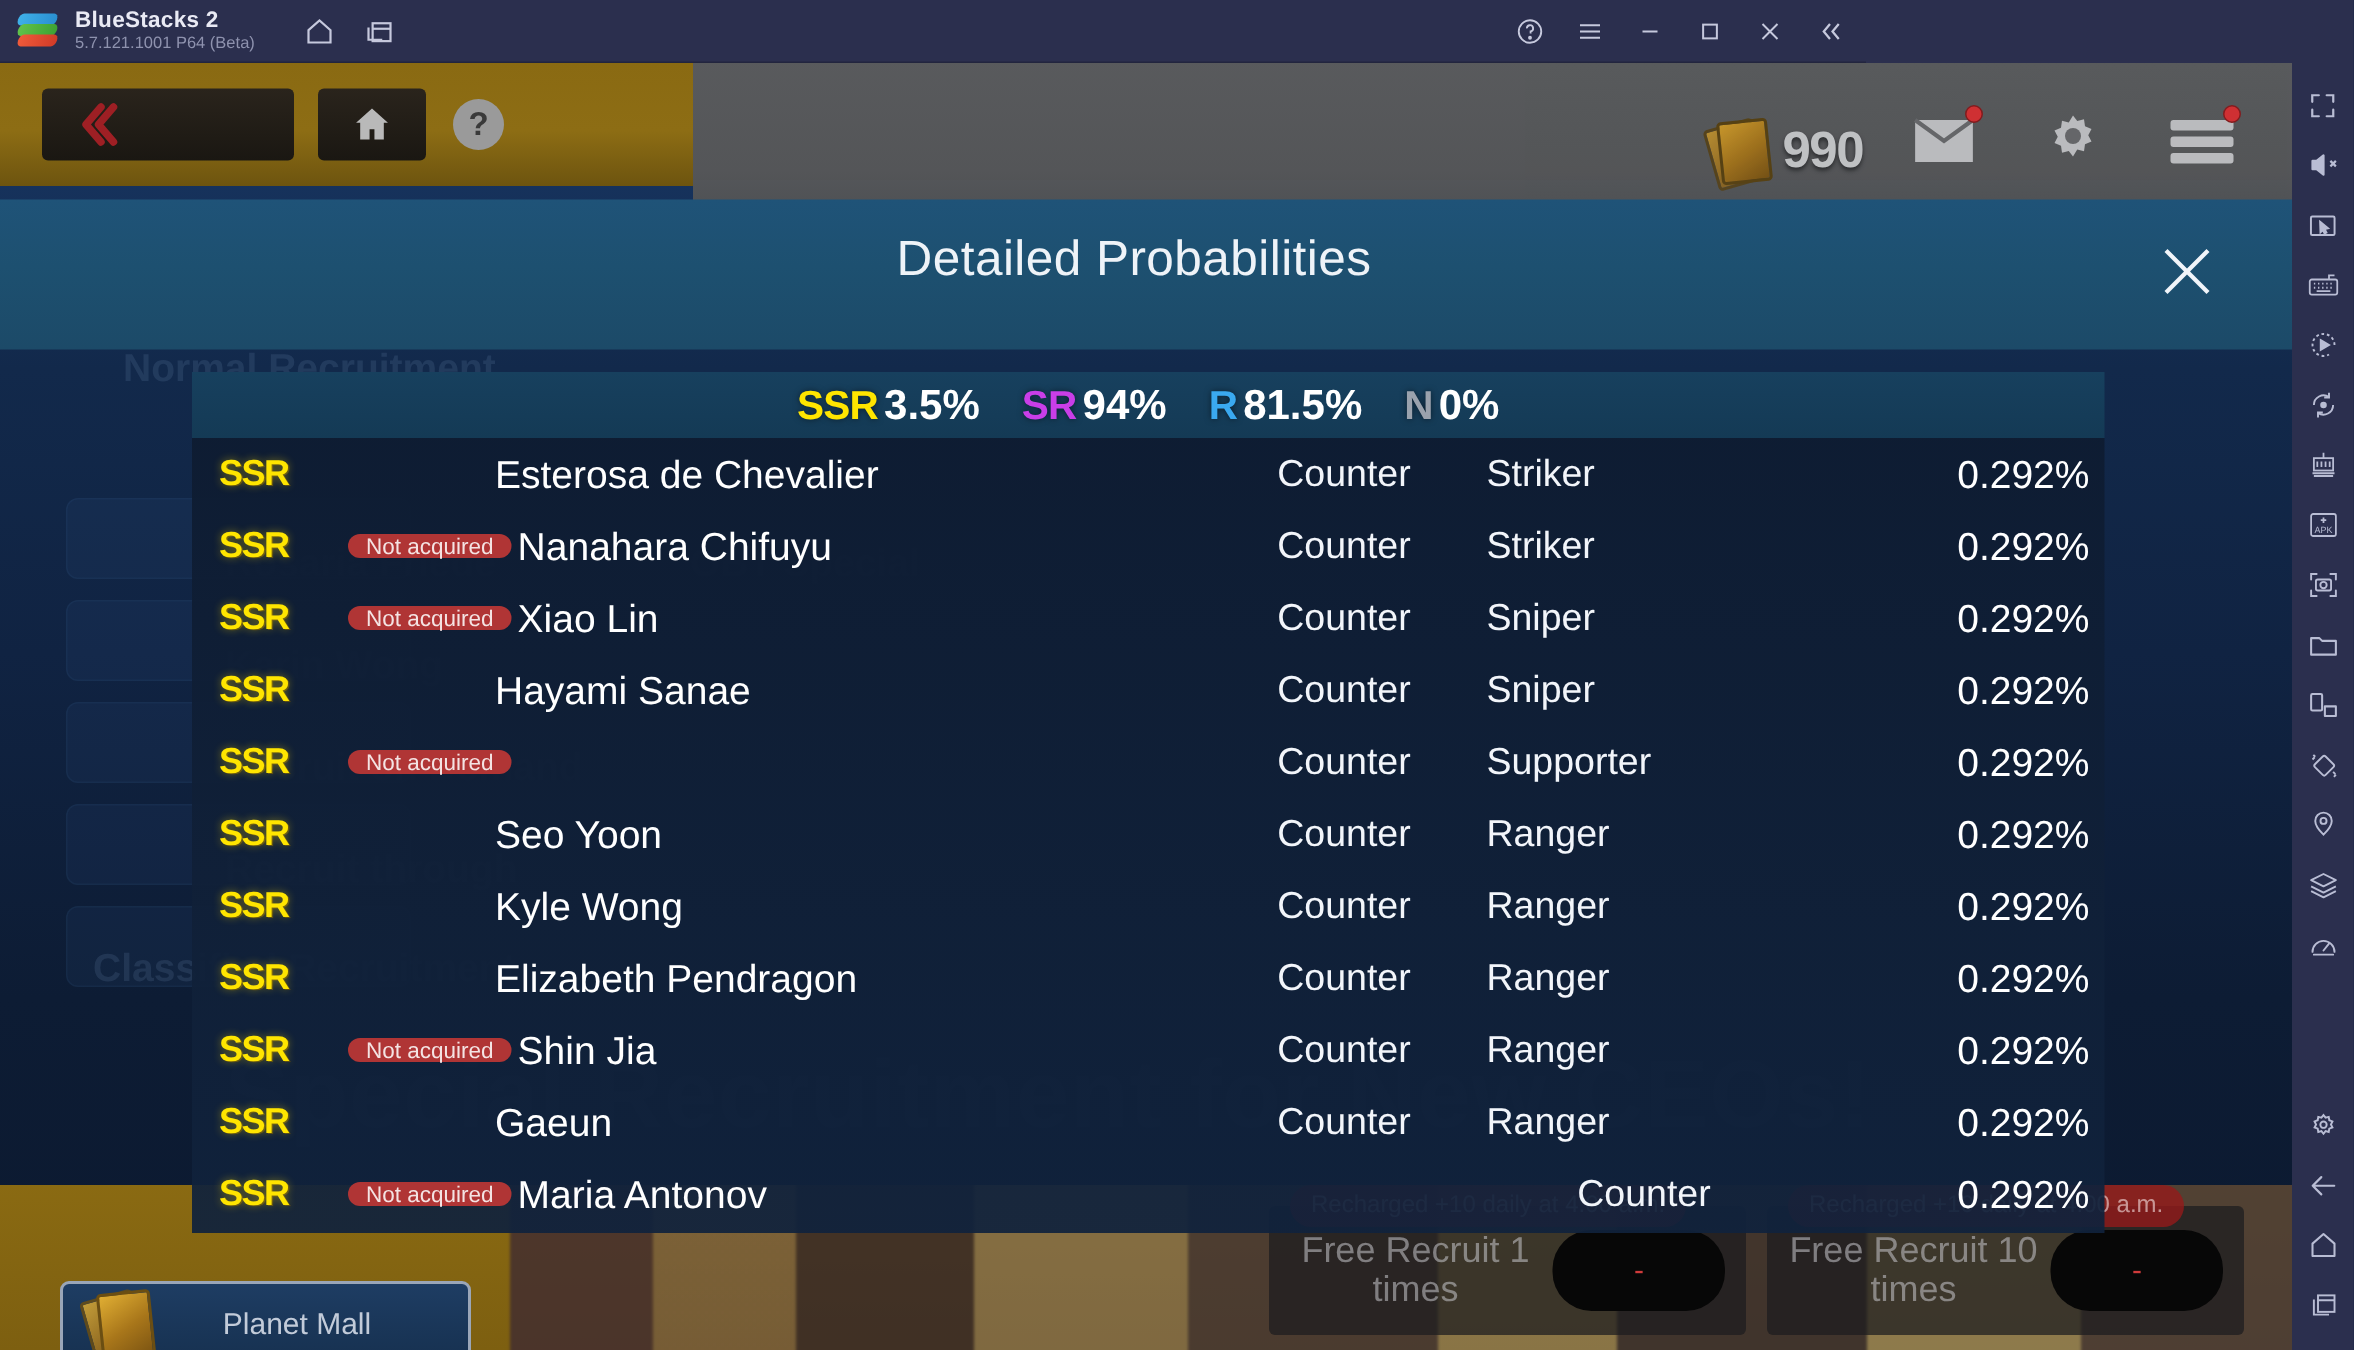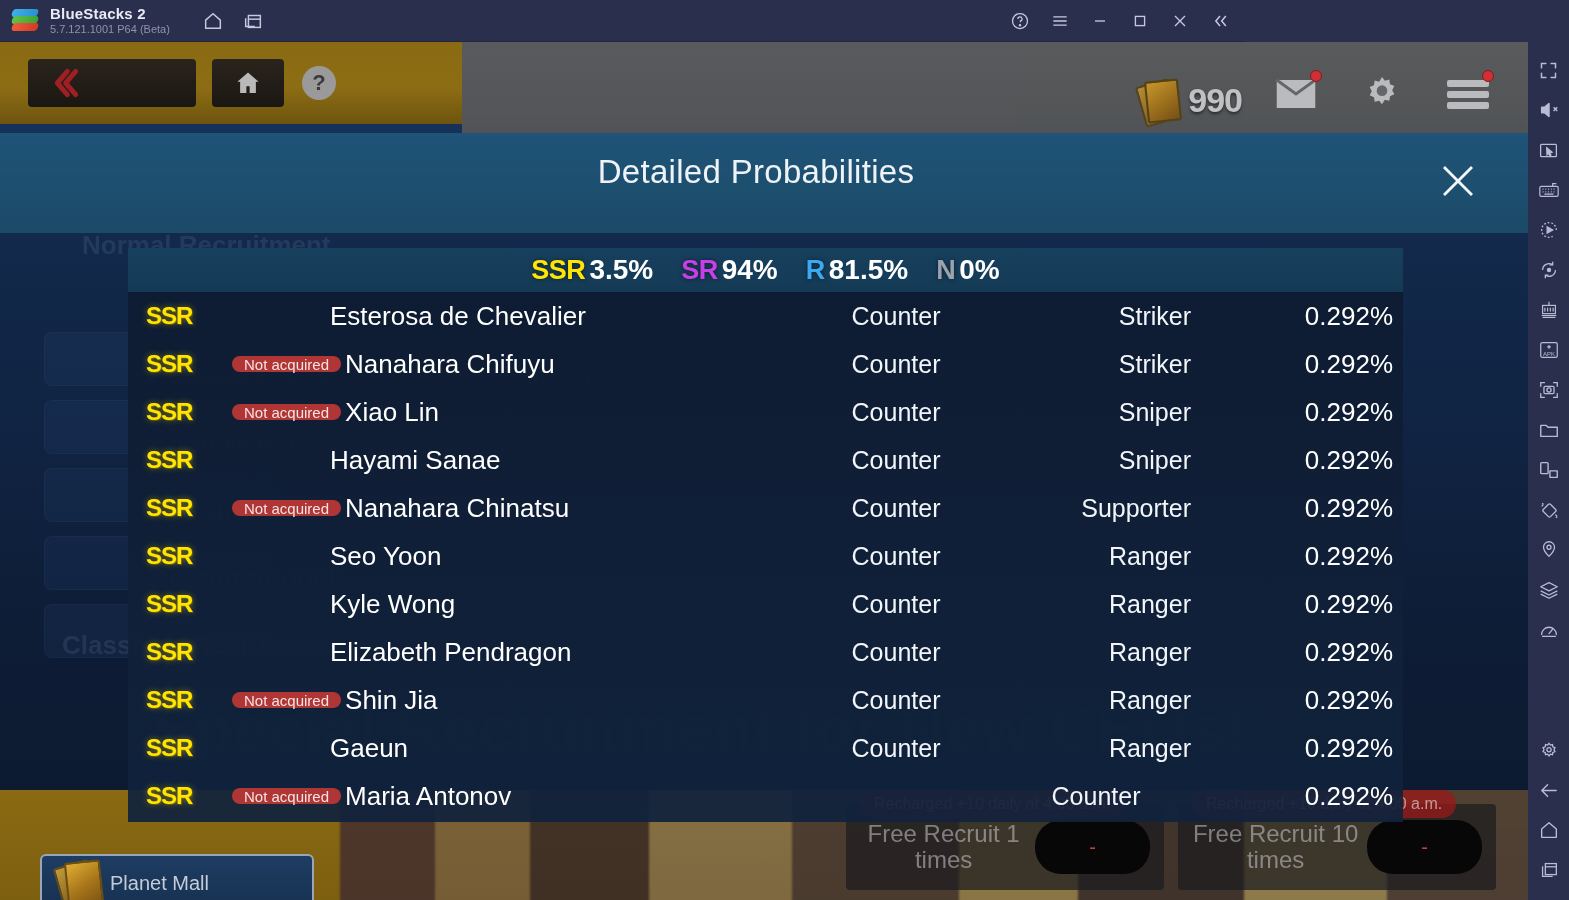--- a/index.html
+++ b/index.html
@@ -153,21 +153,21 @@
     background:linear-gradient(180deg,#1e3d63,#16304f);
     display:flex; align-items:center;
   }
   .pm-card{ width:54px; height:44px; position:relative; margin-left:14px;}
   .pm-card .p1,.pm-card .p2{
     position:absolute; width:36px; height:44px; border-radius:3px;
     border:2px solid #6b4e12; background:linear-gradient(150deg,#e0ae33,#a8761a 55%,#7d5512);
   }
   .pm-card .p1{ left:2px; top:2px; transform:rotate(-16deg); opacity:.85;}
   .pm-card .p2{ left:10px; top:0; transform:rotate(-6deg);}
-  .pm-label{ flex:1; font-size:20px; color:#c2cbd9; padding-right:26px; }
+  .pm-label{ flex:1; text-align:center; font-size:20px; color:#c2cbd9; padding-right:26px; }
 
   .free-recruit{
     position:absolute; bottom:10px; z-index:7; width:318px; height:86px;
     background:rgba(28,28,30,.72); border-radius:4px;
     display:flex; align-items:center; padding:0 14px;
   }
   .fr1{ left:846px; }
   .fr2{ left:1178px; }
   .fr-label{
     width:172px; text-align:center; font-size:24px; line-height:1.08;
@@ -227,21 +227,21 @@
   }
   .c-name{ flex:1; display:flex; align-items:center; min-width:0; }
   .not-acq{
     height:16px; padding:0 12px; border-radius:15px; background:#b03535;
     display:inline-flex; align-items:center; justify-content:center;
     font-size:15px; color:#f4e3e3; margin-right:4px; white-space:nowrap;
   }
   .name-text{ font-size:26px; color:#ffffff; white-space:nowrap; }
   .name-pad{ display:inline-block; width:98px; }
   .c-type{ width:190px; text-align:center; font-size:25px; color:#f2f5fa; }
-  .c-class{ width:200px; text-align:right; font-size:25px; color:#f2f5fa; }
+  .c-class{ width:200px; text-align:left; font-size:25px; color:#f2f5fa; }
   .c-prob{ width:212px; text-align:right; padding-right:10px; font-size:26px; color:#ffffff; }
 </style>
 </head>
 <body>
 
 <div id="app">
 
   <div class="titlebar">
     <div class="bs-logo">
       <div class="lay l1"></div>
@@ -460,21 +460,20 @@
               <span class="name-text">Hayami Sanae</span>
             </div>
             <div class="c-type">Counter</div>
             <div class="c-class">Sniper</div>
             <div class="c-prob">0.292%</div>
           </div>
           <div class="row">
             <div class="c-rarity"><span class="rar-badge">SSR</span></div>
             <div class="c-name">
               <span class="not-acq">Not acquired</span>
-              <span class="name-text">Nanahara Chinatsu</span>
             </div>
             <div class="c-type">Counter</div>
             <div class="c-class">Supporter</div>
             <div class="c-prob">0.292%</div>
           </div>
           <div class="row">
             <div class="c-rarity"><span class="rar-badge">SSR</span></div>
             <div class="c-name">
               <span class="name-pad"></span>
               <span class="name-text">Seo Yoon</span>

